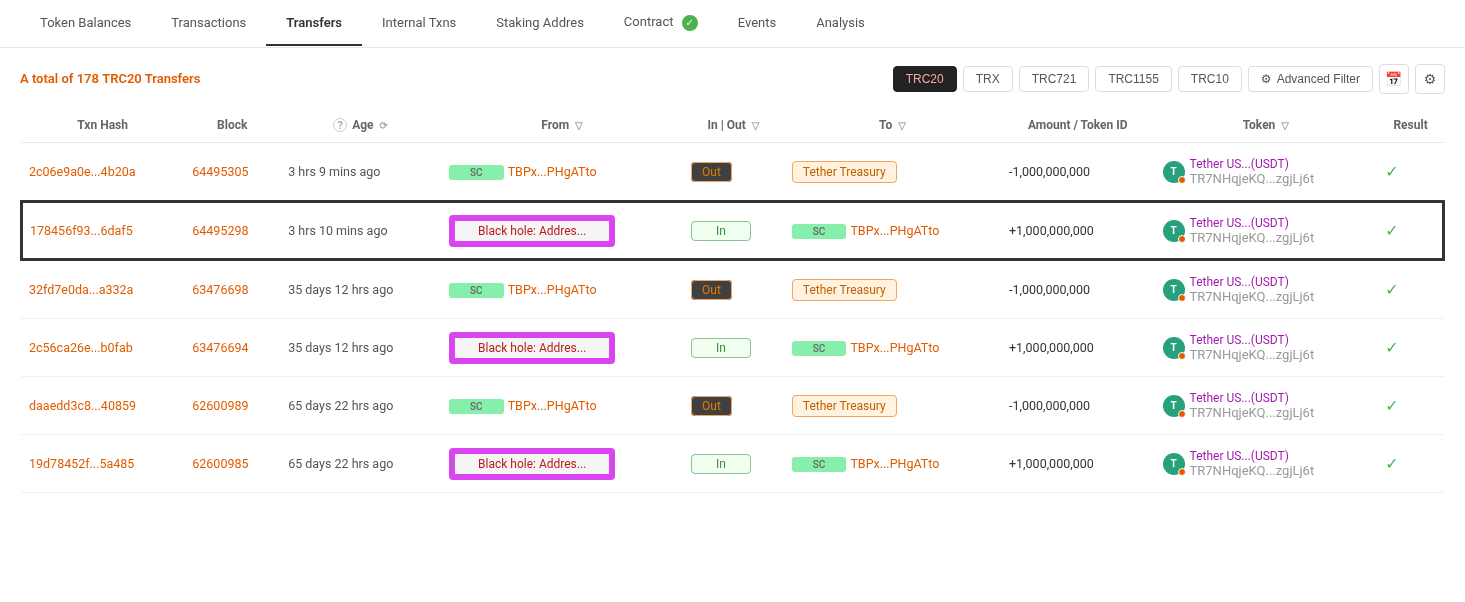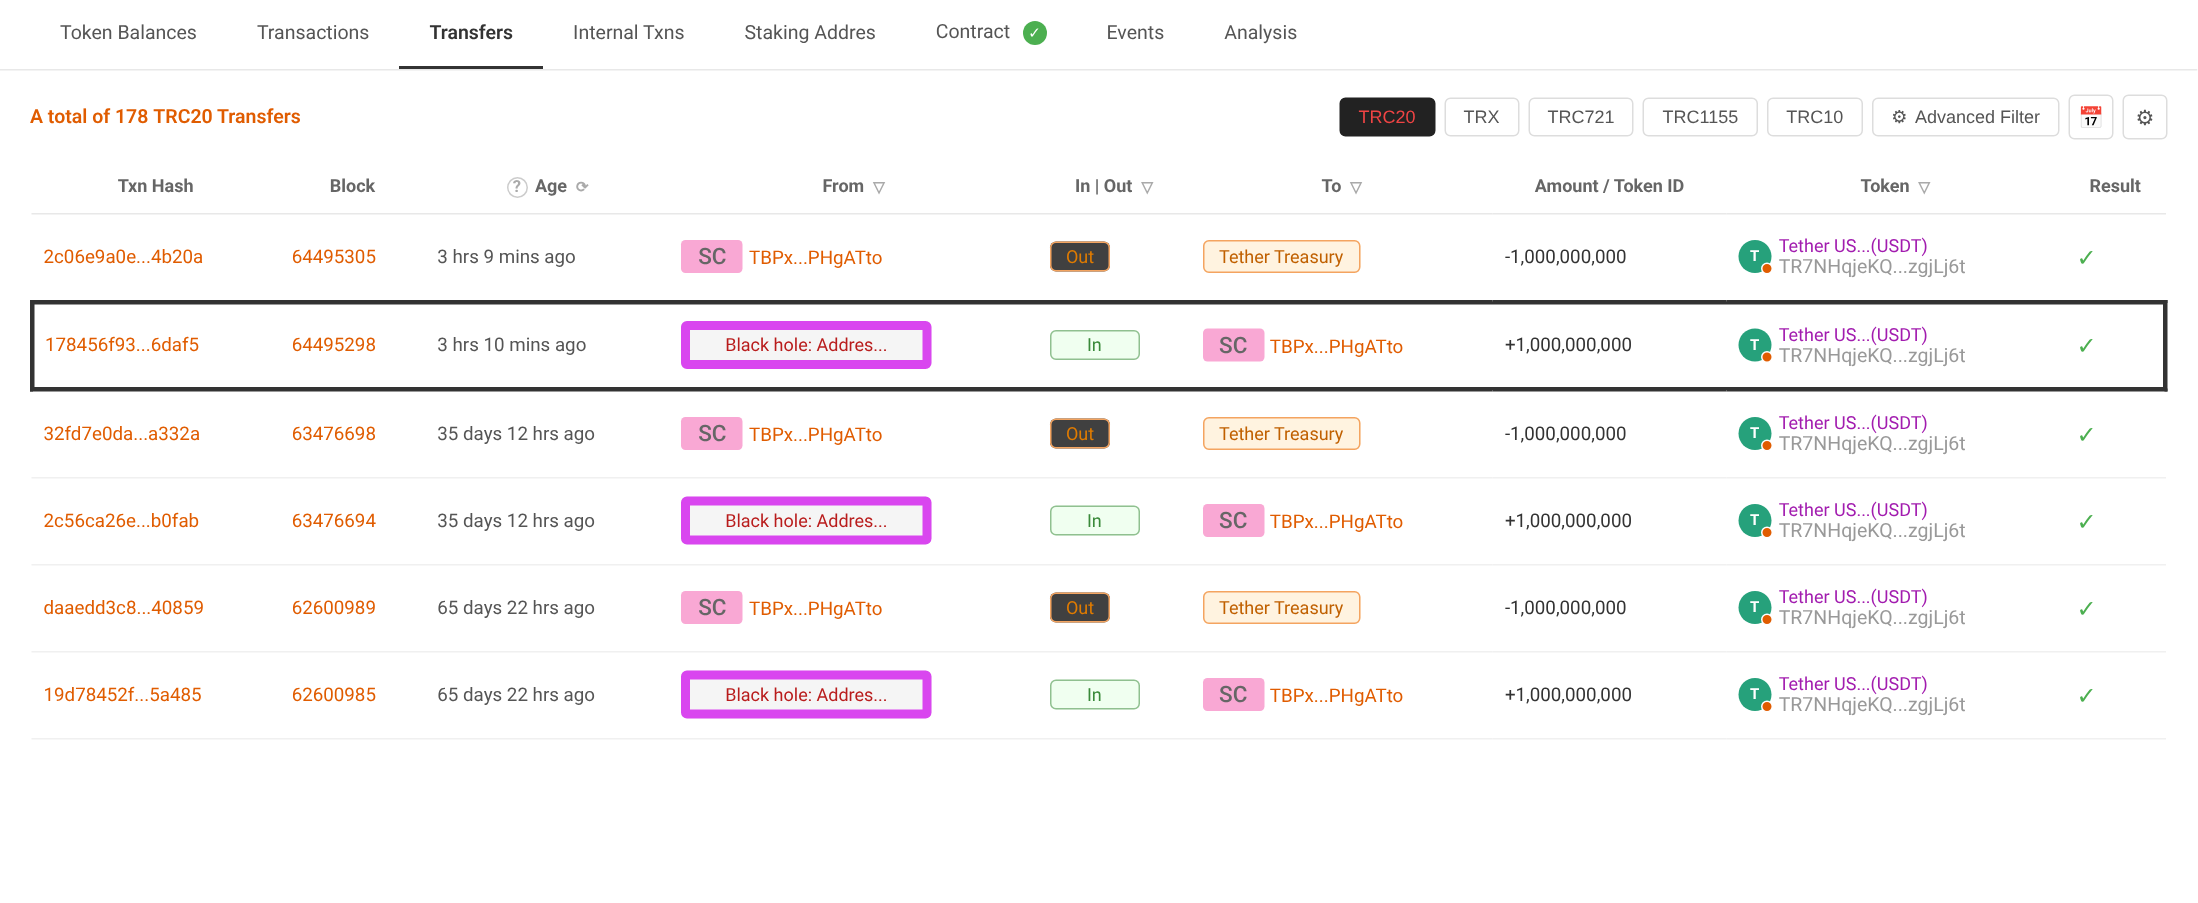--- a/index.html
+++ b/index.html
@@ -61,21 +61,21 @@
       background: #fff;
       cursor: pointer;
       font-size: 12px;
       color: #555;
       display: flex;
       align-items: center;
       gap: 5px;
     }
     .filter-btn.active {
       background: #222;
-      color: #ef4444;
+      color: #fca5a5;
       border-color: #222;
     }
     .icon-btn {
       width: 30px;
       height: 30px;
       border: 1px solid #ddd;
       border-radius: 4px;
       background: #fff;
       cursor: pointer;
       display: flex;
@@ -126,25 +126,25 @@
       color: #e05c00;
       cursor: pointer;
     }
 
     .age-col {
       color: #555;
       white-space: nowrap;
     }
 
     .badge-sc {
-      background: #f9a8d4;
+      background: #86efac;
       color: #666;
       border-radius: 3px;
-      padding: 2px 11px;
-      font-size: 15px;
+      padding: 2px 21px;
+      font-size: 10px;
       margin-right: 4px;
       font-weight: 500;
     }
     .addr-link {
       color: #e05c00;
       cursor: pointer;
     }
 
     .from-badge-black {
       background: #f5f5f5;

